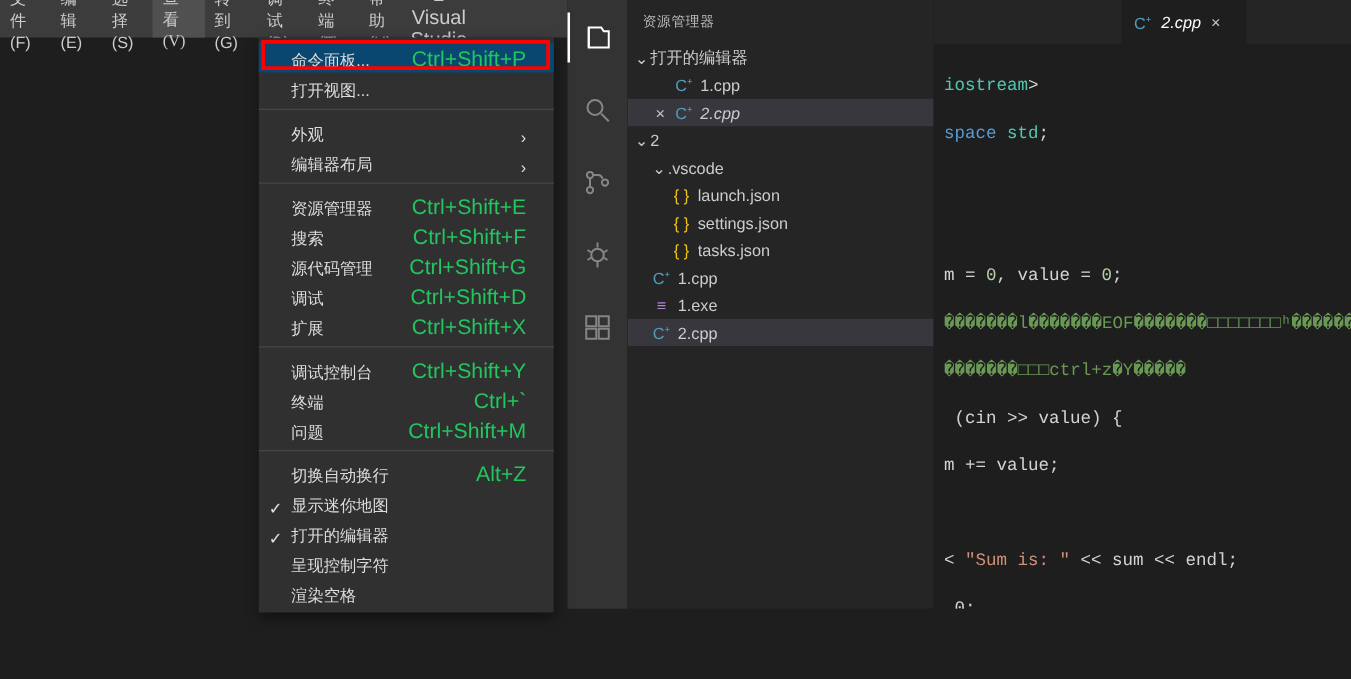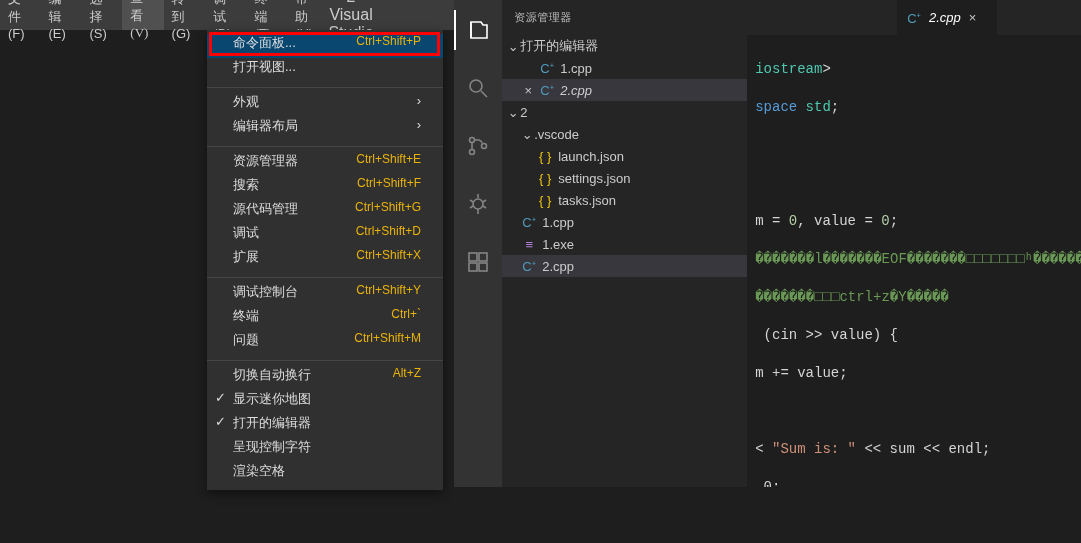--- a/index.html
+++ b/index.html
@@ -25,23 +25,23 @@
   .tree-row .icon { width:18px; display:inline-flex; justify-content:center; margin-right:4px; }
   .tree-row .close { width:16px; display:inline-flex; justify-content:center; margin-right:2px; color:#c5c5c5; }
   .indent-1 { padding-left:18px; }
   .indent-2 { padding-left:34px; }
   .ic-cpp { color:#519aba; }
   .ic-json { color:#f1c40f; }
   .ic-exe { color:#b180d7; }
   .italic { font-style: italic; }
   
   .menu-dropdown { position:absolute; left:207px; top:30px; width:236px; background:#303031; box-shadow:0 4px 10px rgba(0,0,0,0.45); z-index:50; padding:4px 0; }
-  .menu-row { display:flex; align-items:flex-start; justify-content:space-between; height:24px; padding:0 22px 0 26px; color:#dddddd; position:relative;gap:16px;}
+  .menu-row { display:flex; align-items:flex-end; justify-content:space-between; height:24px; padding:0 22px 0 26px; color:#dddddd; position:relative;gap:16px;}
   .menu-row.highlight { background:#094771; }
-  .menu-row .kb { color:#eab308; font-size:12px; }
+  .menu-row .kb { color:#22c55e; font-size:17px; }
   .menu-row .check { position:absolute; left:8px; color:#dddddd; }
   .menu-row .sub { color:#dddddd; }
   .menu-sep { height:1px; background:#454545; margin:5px 0; }
   .red-box { position:absolute; left:209px; top:32px; width:231px; height:24px; border:3px solid #ff0000; pointer-events:none; z-index:60; }
   
   .editor-area { flex:1; display:flex; flex-direction:column; background:#1e1e1e; min-width:0; }
   .tabbar { height:35px; background:#252526; display:flex; align-items:flex-end; }
   .filler-tab { width:150px; height:35px; }
   .tab { height:35px; display:flex; align-items:center; padding:0 10px; background:#1e1e1e; color:#ffffff; gap:8px; min-width:100px;}
   .tab .tab-close { color:#c5c5c5; }

